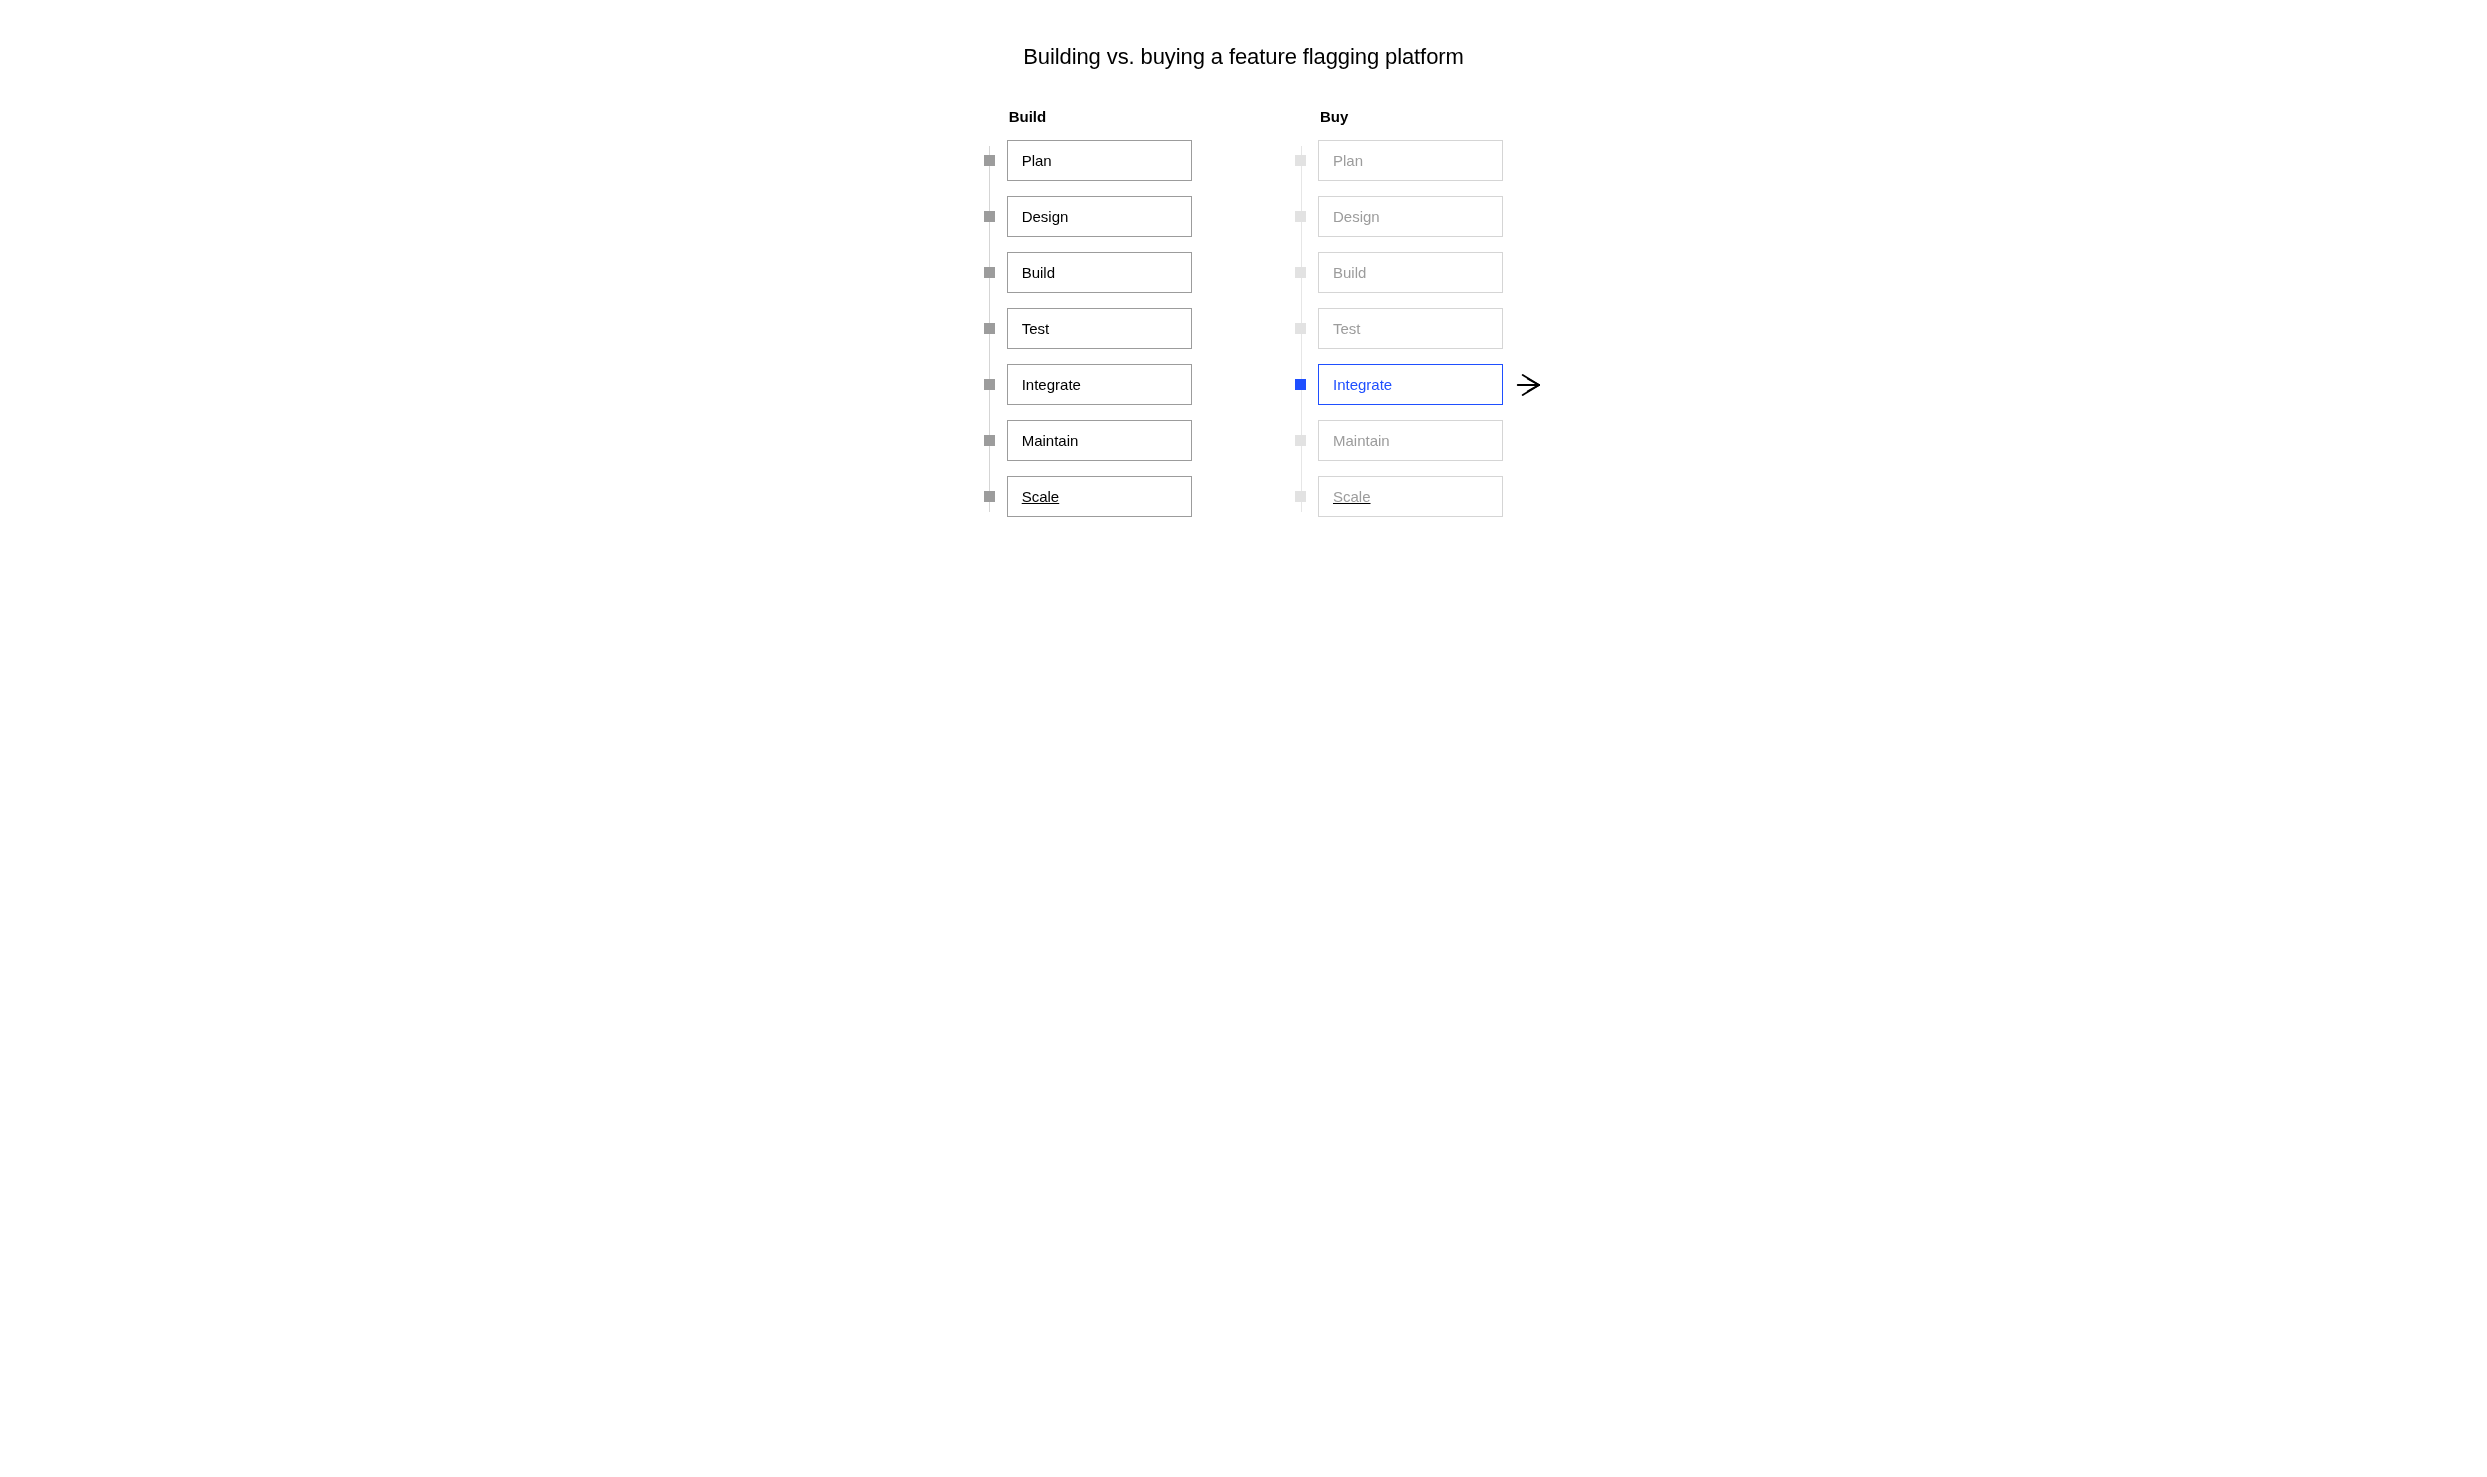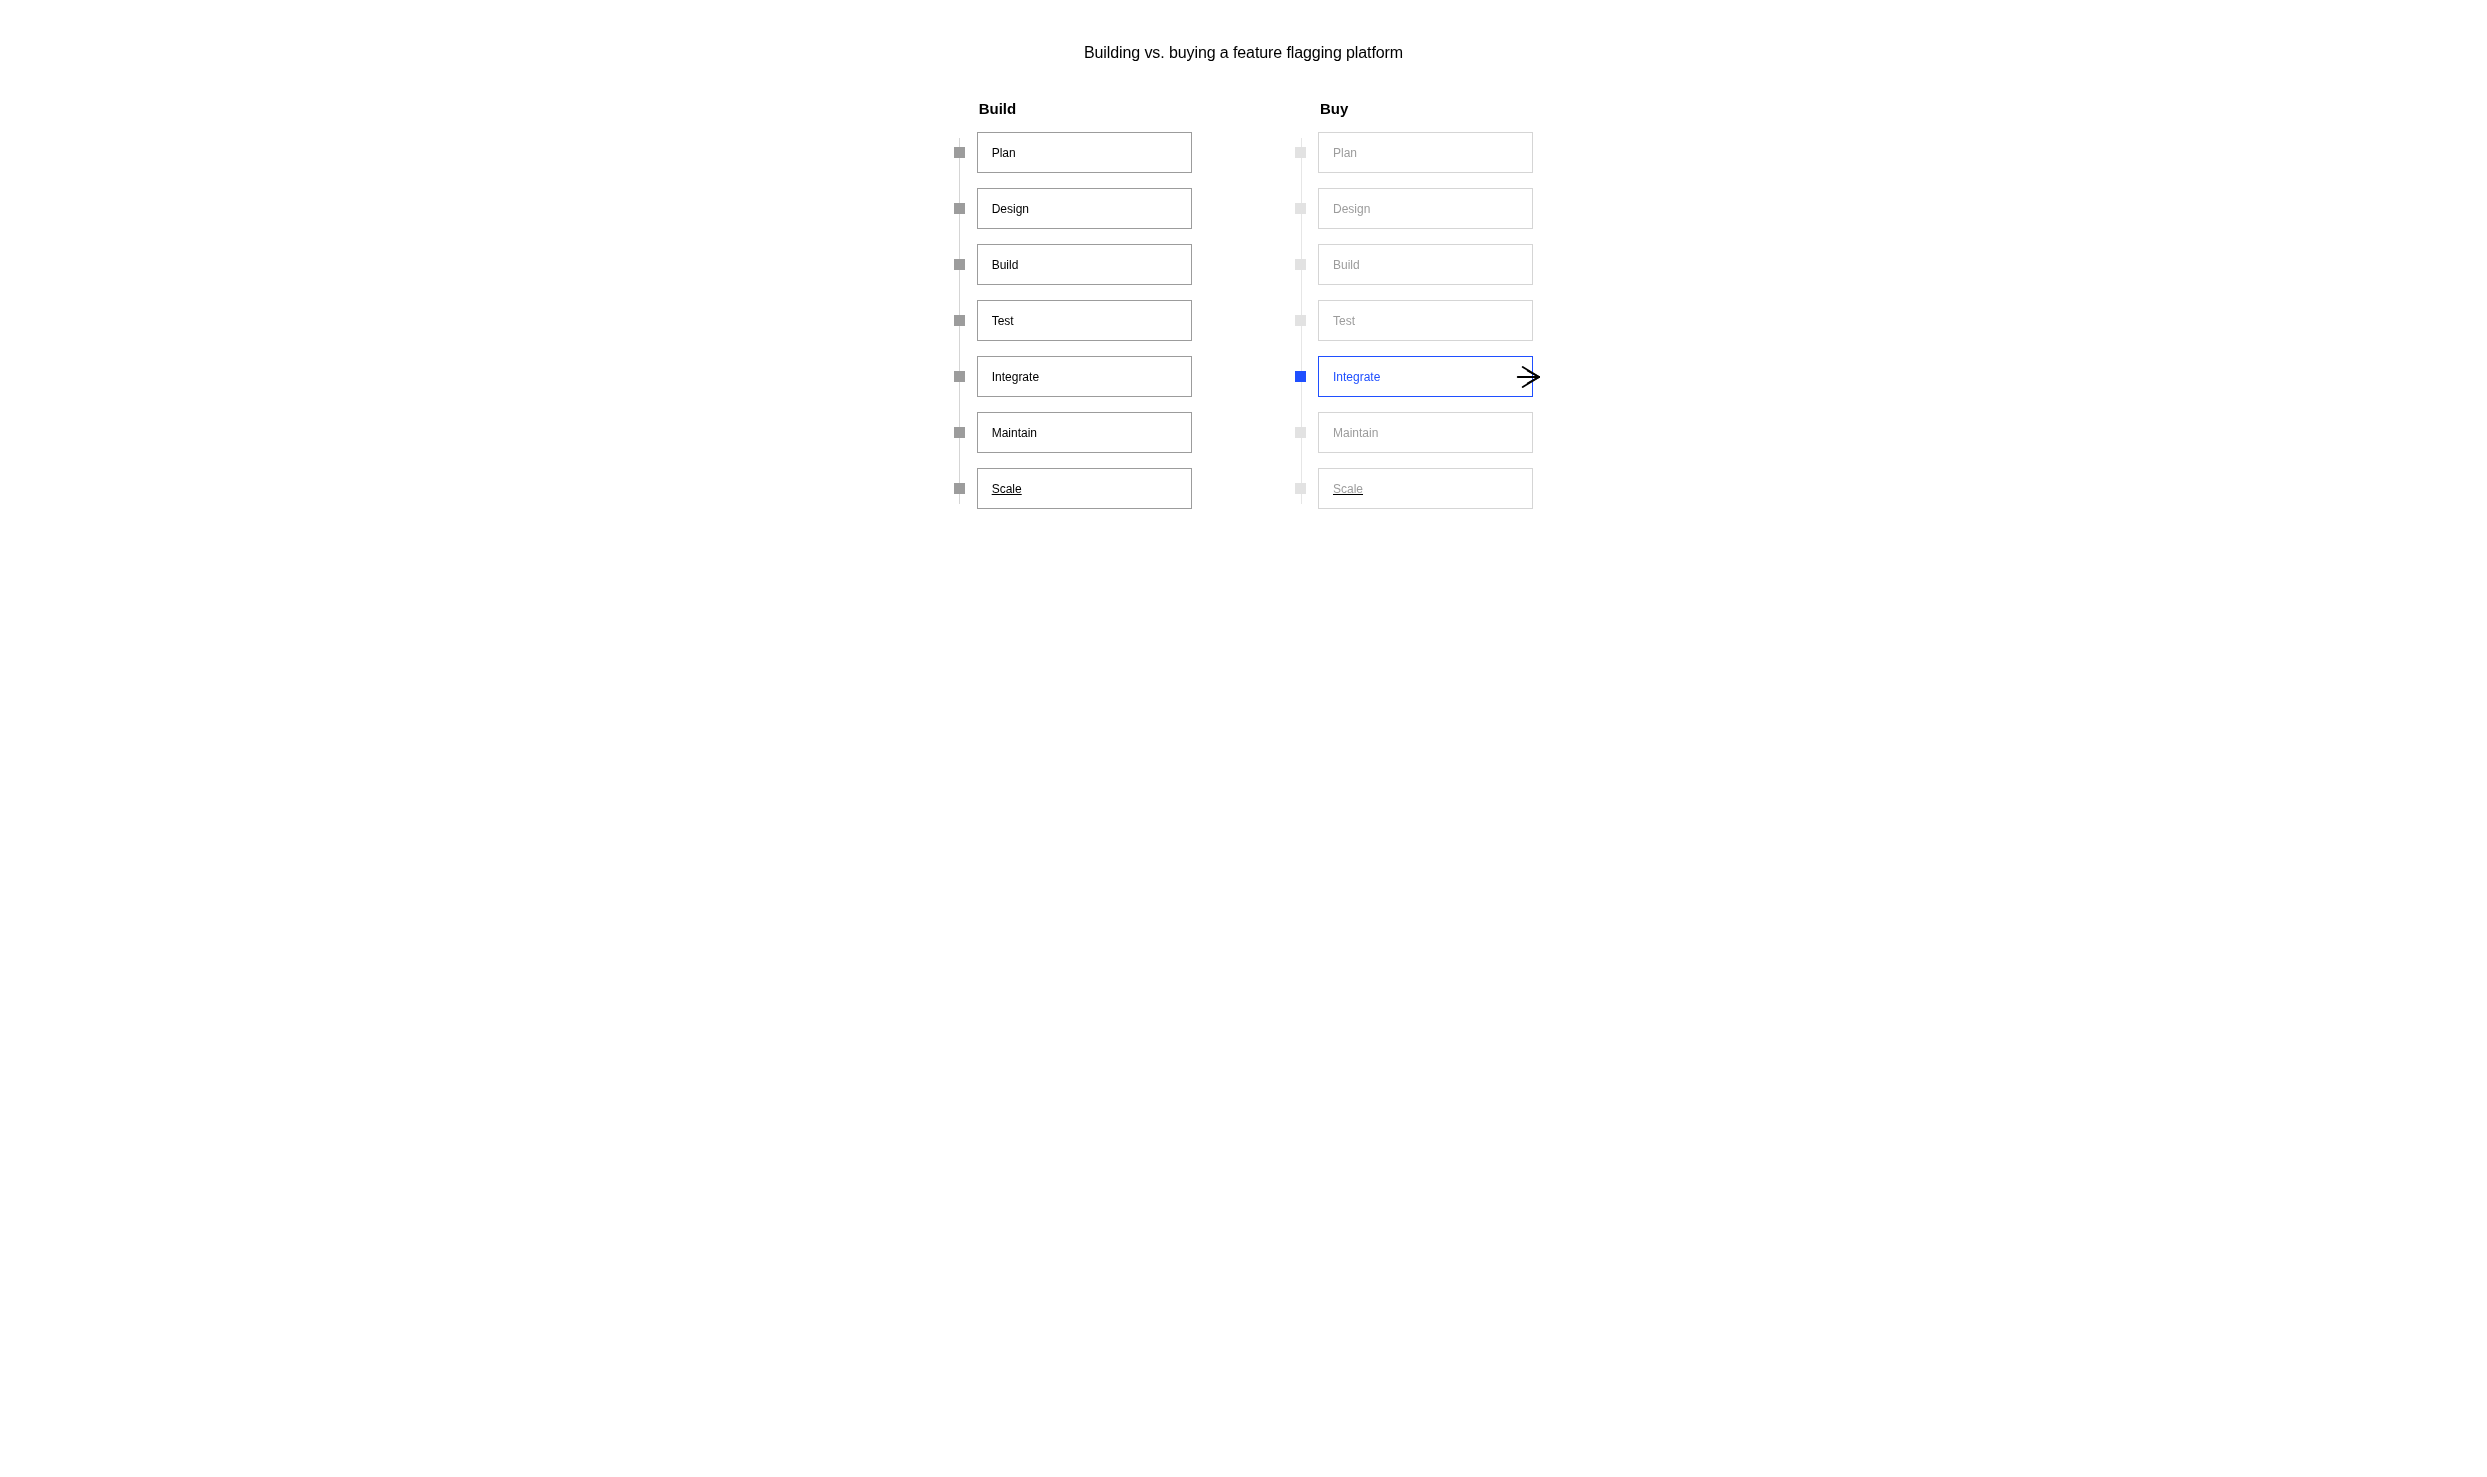--- a/index.html
+++ b/index.html
@@ -10,21 +10,21 @@
     font-family: -apple-system, BlinkMacSystemFont, "Segoe UI", Helvetica, Arial, sans-serif;
     color: #000000;
   }
   .canvas {
     width: 959px;
     margin: 0 auto;
     padding-top: 44px;
   }
   .title {
     text-align: center;
-    font-size: 16px;
+    font-size: 22px;
     font-weight: 400;
     letter-spacing: -0.1px;
     margin-bottom: 38px;
   }
   .columns {
     display: flex;
     justify-content: center;
     gap: 103px;
   }
   .column {
@@ -59,27 +59,27 @@
   .step-row:last-child { margin-bottom: 0; text-decoration: underline; }
   .marker {
     width: 11px;
     height: 11px;
     background: #9c9c9c;
     flex: 0 0 11px;
   }
   .buy .marker { background: #e2e2e2; }
   .marker.highlight { background: #1f4fff; }
   .step-box {
-    width: 215px;
+    width: 185px;
     height: 41px;
     border: 0.7px solid #9c9c9c;
     display: flex;
     align-items: center;
     padding-left: 13.7px;
-    font-size: 12px;
+    font-size: 15px;
     background: #ffffff;
   }
   .buy .step-box {
     border: 0.7px solid #d5d5d5;
     color: #9c9c9c;
   }
   .step-box.highlight {
     border: 1.4px solid #1f4fff;
     color: #1f4fff;
   }

